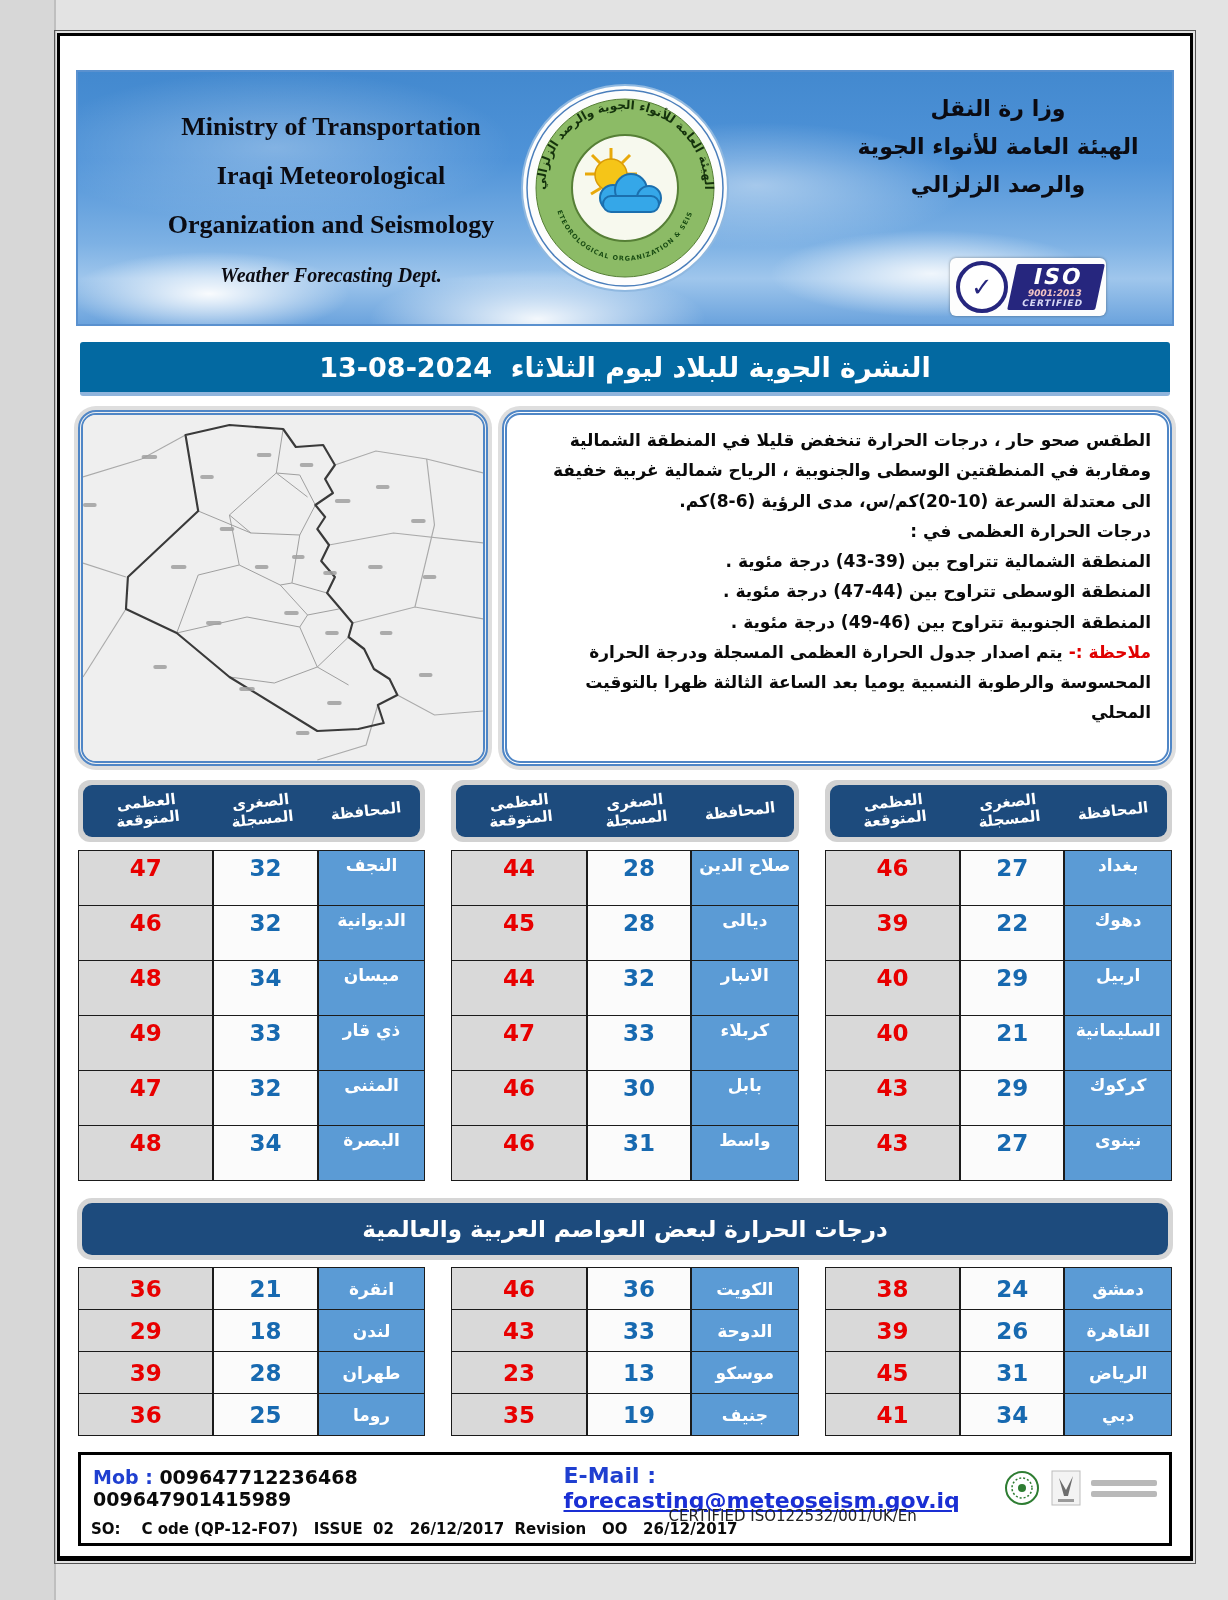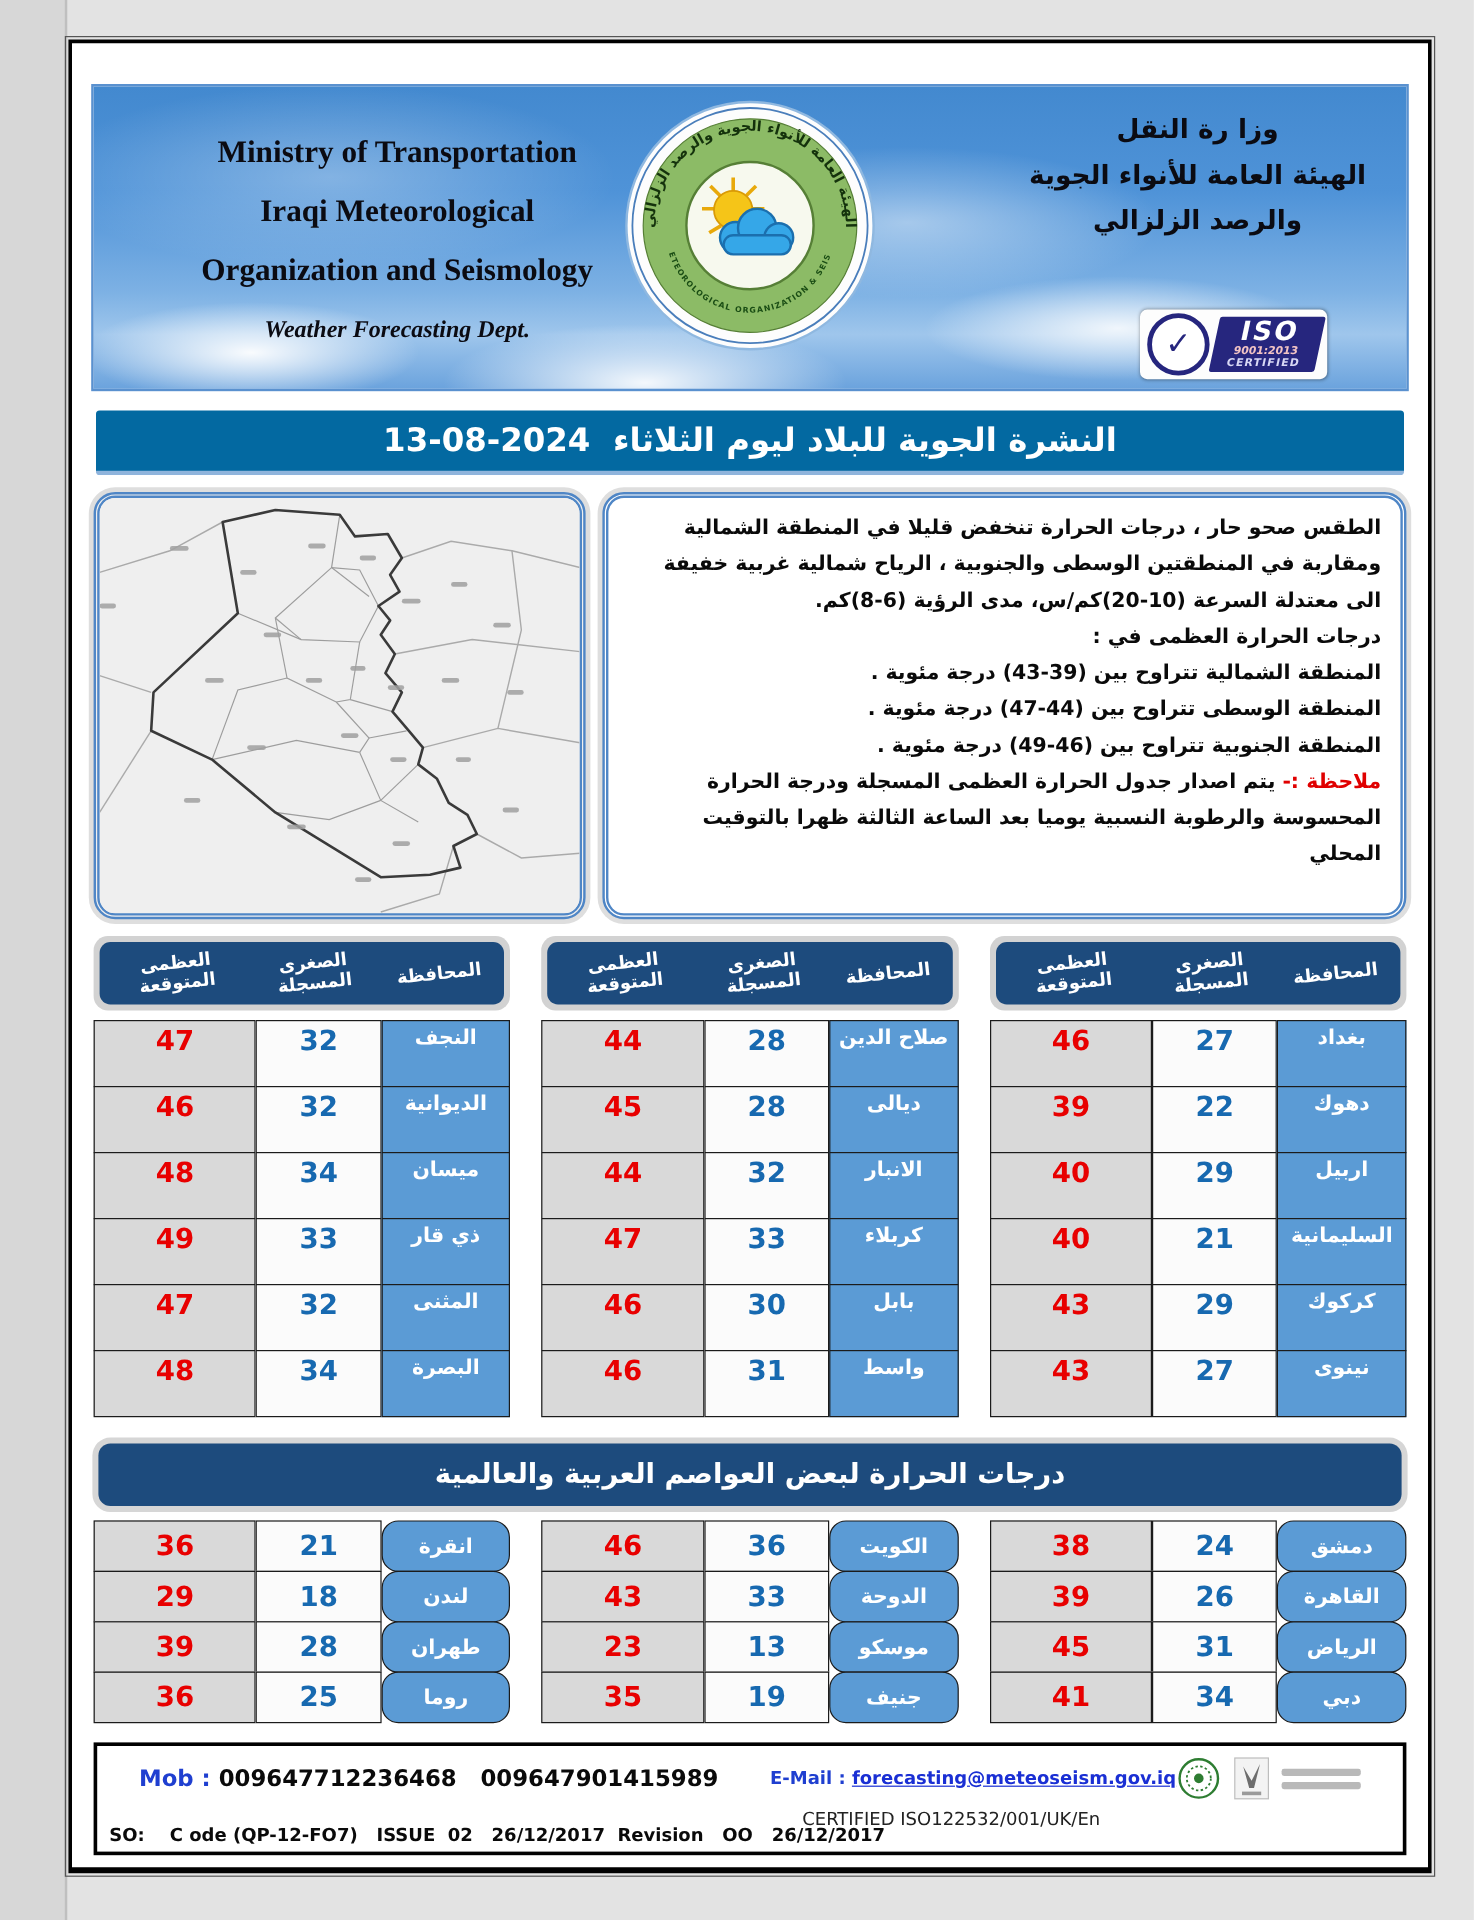--- a/index.html
+++ b/index.html
@@ -55,32 +55,32 @@
   .tbody-row{margin-top:8px;}
   .tgroup{flex:1;}
   .trow{display:flex;flex-direction:row-reverse;}
   .trow + .trow{margin-top:-1px;}
   .trow > div{border:1px solid #1b1b1b;box-sizing:border-box;display:flex;justify-content:center;font-weight:bold;}
   .gov .trow > div{height:56px;align-items:flex-start;padding-top:4px;}
   .cap .trow > div{height:43px;align-items:center;padding-top:0;}
   .cell-name{width:31%;background:#5b9bd5;color:#fff;font-size:17px;direction:rtl;}
   .cell-min{width:30%;background:#fbfbfb;color:#1769b0;font-size:23px;}
   .cell-max{width:39%;background:#d9d9d9;color:#e80000;font-size:23px;}
-  .cap .cell-name{font-size:17px;border-radius:14px;}
+  .cap .cell-name{font-size:17px;}
   
   .cap-title{margin:22px 6px 12px 6px;height:52px;background:#1d4b7d;color:#fff;border-radius:10px;
              display:flex;align-items:center;justify-content:center;font-size:23px;font-weight:bold;direction:rtl;
              box-shadow:0 0 0 5px #d6d6d6;}
   
   .footer{margin:16px 2px 0 2px;border:3px solid #000;height:94px;position:relative;box-sizing:border-box;
           padding:8px 12px;background:#fff;}
-  .f-line1{display:flex;align-items:center;justify-content:center;}
+  .f-line1{display:flex;align-items:center;justify-content:flex-start;}
   .f-mob{font-size:19px;font-weight:bold;color:#0a0a0a;white-space:pre-wrap;}
   .f-mob .lbl{color:#1f3fd0;}
-  .f-email{font-size:15px;font-weight:bold;margin-left:43px;}
+  .f-email{font-size:22px;font-weight:bold;margin-left:43px;}
   .f-email .lbl{color:#1f3fd0;}
   .f-email a{color:#1a2fd4;text-decoration:underline;}
   .f-logos{display:flex;align-items:center;gap:10px;}
   .f-textblock{display:flex;flex-direction:column;gap:5px;}
   .f-textblock span{display:block;width:66px;height:6px;background:#b9b9b9;border-radius:2px;}
   .f-cert{position:absolute;left:54%;top:52px;font-size:15px;color:#222;}
   .f-so{position:absolute;left:10px;bottom:5px;font-size:15px;font-weight:bold;color:#0a0a0a;white-space:pre-wrap;}
 </style>
 </head>
 <body>

